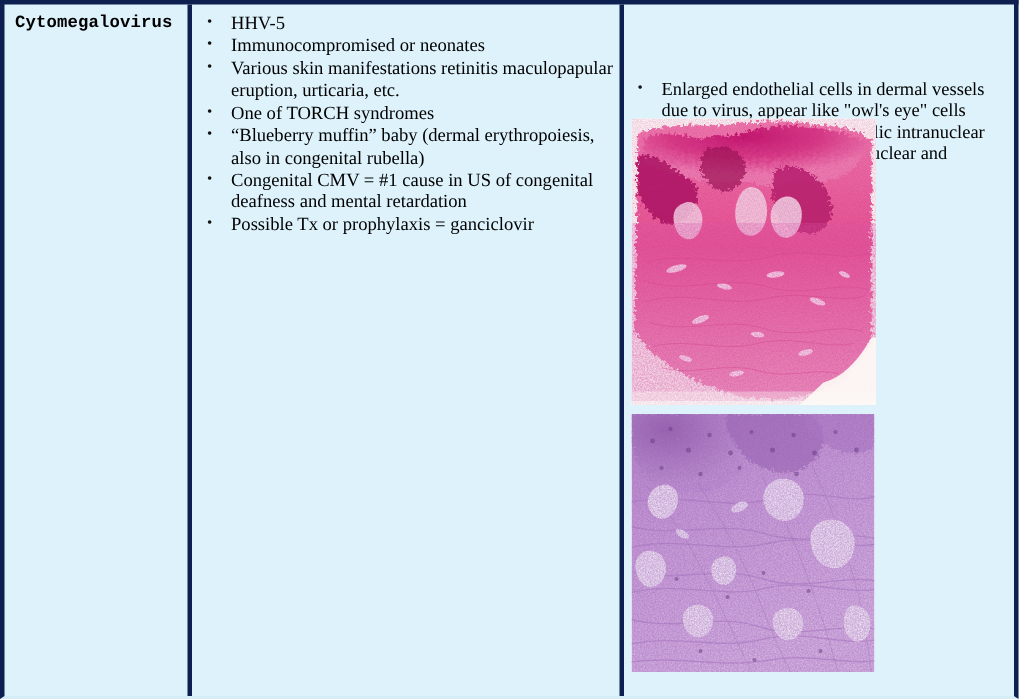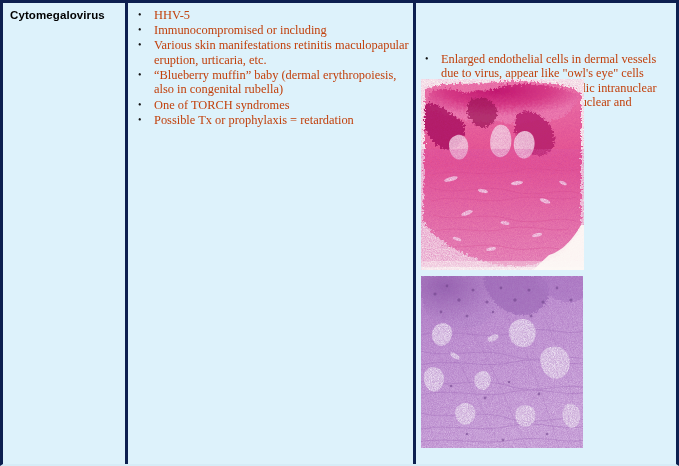--- a/index.html
+++ b/index.html
@@ -18,39 +18,39 @@
     border-bottom:2px solid #d6ecf7;
     background:#ddf2fb;
     display:flex;
   }
   .col{box-sizing:border-box;height:100%;position:relative;}
   .col-title{width:125px;border-right:3px solid #0d2050;padding:6px 6px 0 7px;}
   .col-bullets{width:288px;border-right:3px solid #0d2050;padding:5px 4px 0 6px;}
   .col-findings{flex:1;padding:5px 4px 0 6px;}
 
   .title-text{
-    font-family:Liberation Sans, sans-serif;
+    font-family:Liberation Mono, monospace;
     font-weight:bold;
     font-size:11.5px;
     line-height:13.5px;
     color:#000;
     letter-spacing:0.1px;
   }
 
   ul.blist{
     list-style:none;
     margin:0;padding:0;
   }
   ul.blist > li{
     position:relative;
     padding-left:20px;
     margin:0 0 0.5px 0;
     font-size:12.4px;
     line-height:14.6px;
-    color:#c2410c;
+    color:#000000;
     text-indent:0;
   }
   ul.blist > li::before{
     content:"\2022";
     position:absolute;
     left:4px;top:-1px;
     font-size:10px;
     line-height:15px;
     color:#121212;
   }
@@ -79,25 +79,26 @@
 
   <div class="col col-title">
     <div class="title-text">
       <div>Cytomegalovirus</div>
     </div>
   </div>
 
   <div class="col col-bullets">
     <ul class="blist">
       <li>HHV-5</li>
-      <li>Immunocompromised or including</li>
+      <li>Immunocompromised or neonates</li>
       <li>Various skin manifestations retinitis maculopapular eruption, urticaria, etc.</li>
+      <li>One of TORCH syndromes</li>
       <li>“Blueberry muffin” baby (dermal erythropoiesis, also in congenital rubella)</li>
-      <li>One of TORCH syndromes</li>
-      <li>Possible Tx or prophylaxis = retardation</li>
+      <li>Congenital CMV = #1 cause in US of congenital deafness and mental retardation</li>
+      <li>Possible Tx or prophylaxis = ganciclovir</li>
     </ul>
   </div>
 
   <div class="col col-findings">
     <ul class="blist">
       <li>Enlarged endothelial cells in dermal vessels due to virus, appear like "owl's eye" cells (halo around pink, eosinophilic intranuclear inclusions); may have intranuclear and intracytoplasmic inclusions</li>
     </ul>
 
     <div class="histo" id="histo-1">
       <svg viewBox="0 0 163 191" preserveAspectRatio="none">

